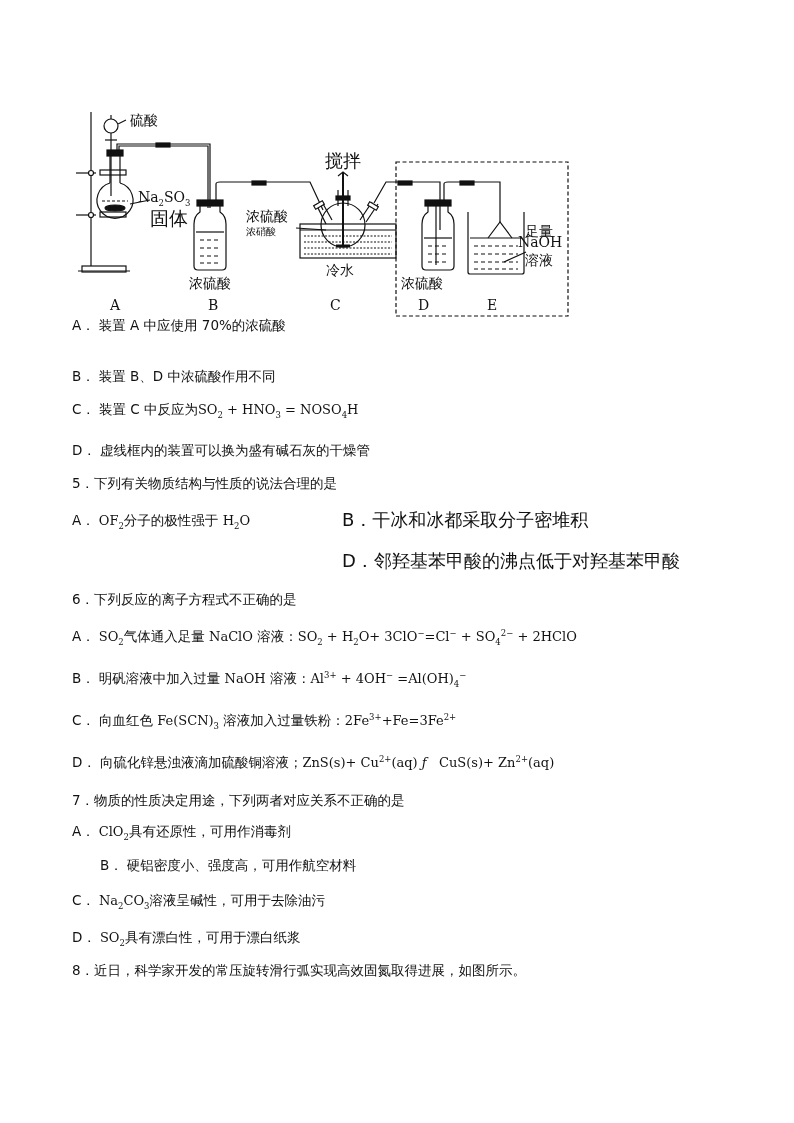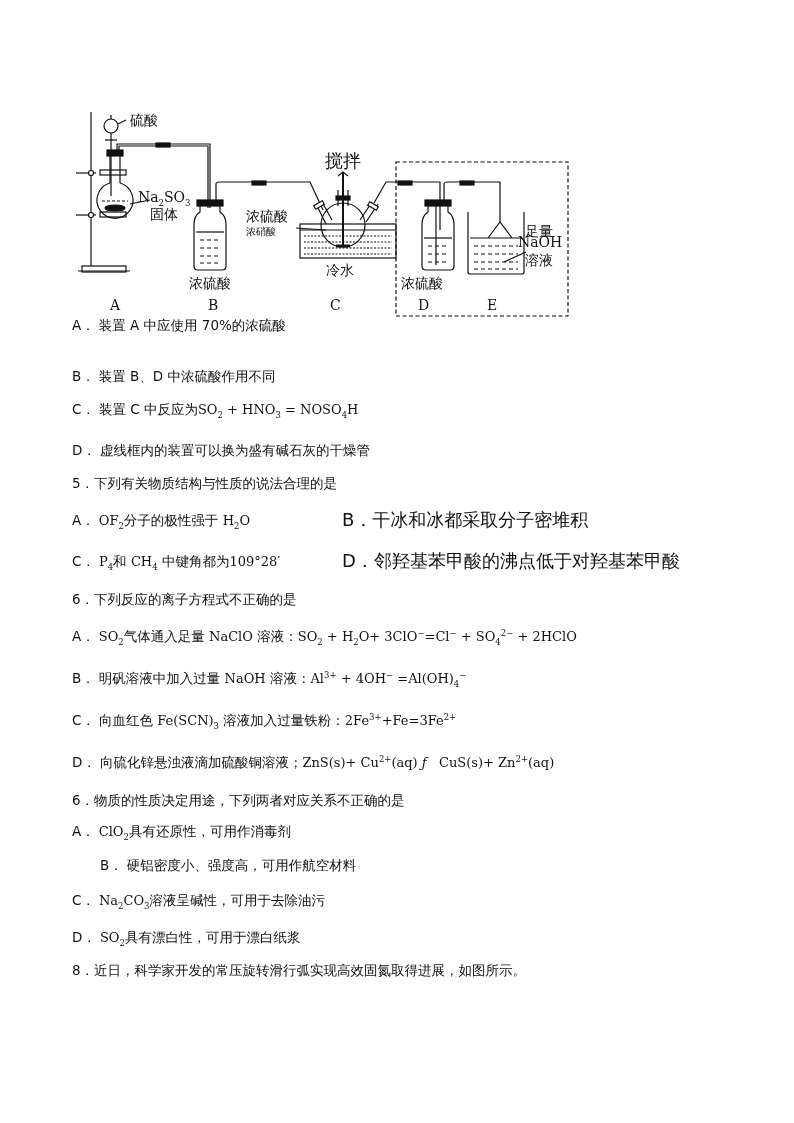--- a/index.html
+++ b/index.html
@@ -106,21 +106,21 @@
       <line x1="414" y1="146" x2="458" y2="146" stroke-dasharray="4,3"></line>
       <line x1="414" y1="154" x2="458" y2="154" stroke-dasharray="4,3"></line>
       <line x1="414" y1="162" x2="458" y2="162" stroke-dasharray="4,3"></line>
       <line x1="414" y1="169" x2="458" y2="169" stroke-dasharray="4,3"></line>
       <line x1="444" y1="162" x2="466" y2="152"></line>
       <line x1="70" y1="104" x2="90" y2="100"></line>
     </svg>
 
     <span style="position:absolute;left:70px;top:12px;font-size:14px;">硫酸</span>
     <span style="position:absolute;left:78px;top:89px;font-size:14px;font-family:'DejaVu Serif',serif;">Na<sub>2</sub>SO<sub>3</sub></span>
-    <span style="position:absolute;left:90px;top:106px;font-size:14px;">固体</span>
+    <span style="position:absolute;left:90px;top:106px;font-size:19px;">固体</span>
     <span style="position:absolute;left:129px;top:175px;font-size:14px;">浓硫酸</span>
     <span style="position:absolute;left:265px;top:49px;font-size:18px;">搅拌</span>
     <span style="position:absolute;left:186px;top:108px;font-size:14px;">浓硫酸</span>
     <span style="position:absolute;left:186px;top:125px;font-size:10px;">浓硝酸</span>
     <span style="position:absolute;left:266px;top:162px;font-size:14px;">冷水</span>
     <span style="position:absolute;left:341px;top:175px;font-size:14px;">浓硫酸</span>
     <span style="position:absolute;left:465px;top:117px;font-size:14px;margin-top:6px;">足量</span>
     <span style="position:absolute;left:458px;top:134px;font-size:14px;font-family:'DejaVu Serif',serif;">NaOH</span>
     <span style="position:absolute;left:465px;top:152px;font-size:14px;">溶液</span>
 
@@ -144,42 +144,39 @@
     <span class="lbl">D．</span><span>虚线框内的装置可以换为盛有碱石灰的干燥管</span>
   </div>
 
   <div class="line" style="top:474px;left:72px;">5．下列有关物质结构与性质的说法合理的是</div>
   <div class="line" style="top:511px;">
     <span class="lbl">A．</span><span class="chem">OF<sub>2</sub></span>分子的极性强于 <span class="chem">H<sub>2</sub>O</span>
   </div>
   <div class="col2" style="top:511px;">
     <span class="lbl">B．</span><span>干冰和冰都采取分子密堆积</span>
   </div>
-  <div class="line" style="top:552px;">
-    <span class="lbl">C．</span><span class="chem">P<sub>4</sub></span>和 <span class="chem">CH<sub>4</sub></span> 中键角都为<span class="chem">109°28′</span>
-  </div>
   <div class="col2" style="top:552px;">
     <span class="lbl">D．</span><span>邻羟基苯甲酸的沸点低于对羟基苯甲酸</span>
   </div>
 
   <div class="line" style="top:590px;">6．下列反应的离子方程式不正确的是</div>
   <div class="line" style="top:627px;">
     <span class="lbl">A．</span><span class="chem">SO<sub>2</sub></span>气体通入足量 <span class="chem">NaClO</span> 溶液：<span class="chem">SO<sub>2</sub> + H<sub>2</sub>O+ 3ClO<sup>−</sup>=Cl<sup>−</sup> + SO<sub>4</sub><sup>2−</sup> + 2HClO</span>
   </div>
   <div class="line" style="top:669px;">
     <span class="lbl">B．</span>明矾溶液中加入过量 <span class="chem">NaOH</span> 溶液：<span class="chem">Al<sup>3+</sup> + 4OH<sup>−</sup> =Al(OH)<sub>4</sub><sup>−</sup></span>
   </div>
   <div class="line" style="top:711px;">
     <span class="lbl">C．</span>向血红色 <span class="chem">Fe(SCN)<sub>3</sub></span> 溶液加入过量铁粉：<span class="chem">2Fe<sup>3+</sup>+Fe=3Fe<sup>2+</sup></span>
   </div>
   <div class="line" style="top:753px;">
     <span class="lbl">D．</span>向硫化锌悬浊液滴加硫酸铜溶液；<span class="chem">ZnS(s)+ Cu<sup>2+</sup>(aq) <i>ƒ</i>&nbsp;&nbsp; CuS(s)+ Zn<sup>2+</sup>(aq)</span>
   </div>
 
-  <div class="line" style="top:791px;">6．物质的性质决定用途，下列两者对应关系不正确的是</div>
+  <div class="line" style="top:791px;">7．物质的性质决定用途，下列两者对应关系不正确的是</div>
   <div class="line" style="top:822px;">
     <span class="lbl">A．</span><span class="chem">ClO<sub>2</sub></span>具有还原性，可用作消毒剂
   </div>
   <div class="line" style="top:856px;margin-left:28px;">
     <span class="lbl">B．</span><span>硬铝密度小、强度高，可用作航空材料</span>
   </div>
   <div class="line" style="top:891px;">
     <span class="lbl">C．</span><span class="chem">Na<sub>2</sub>CO<sub>3</sub></span>溶液呈碱性，可用于去除油污
   </div>
   <div class="line" style="top:928px;">

